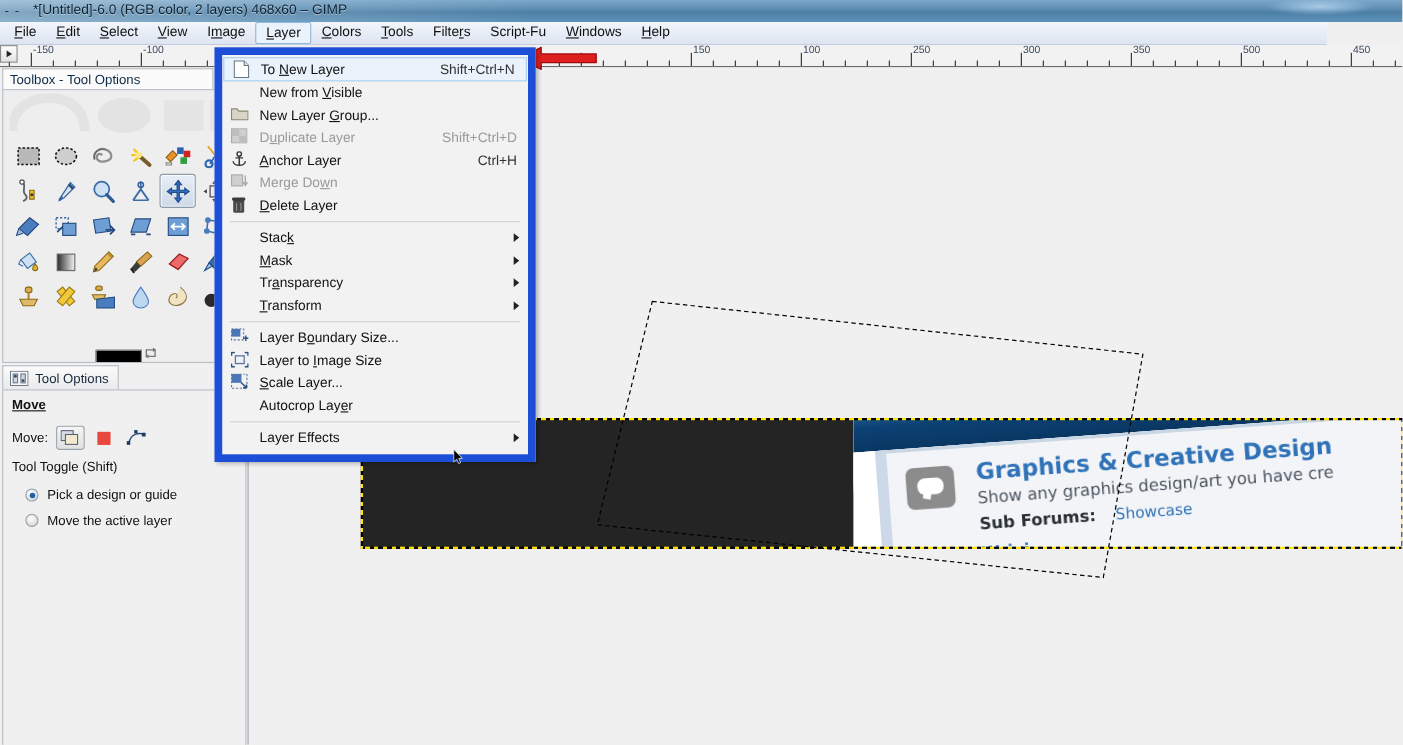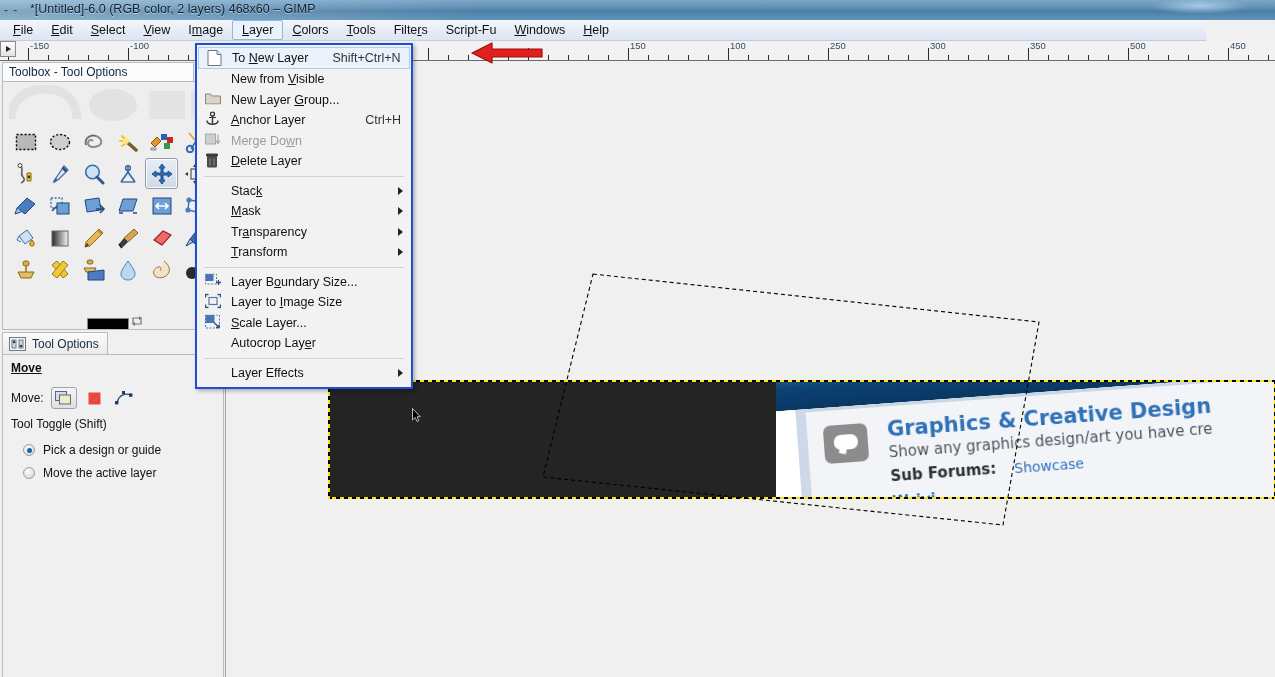--- a/index.html
+++ b/index.html
@@ -33,21 +33,21 @@
     position:absolute; left:30px; top:2px; font-size:12.5px; color:#0c2233;
     text-shadow:0 1px 0 rgba(255,255,255,.45);
     white-space:nowrap;
   }
 
   
   .menubar{
     position:absolute; left:0; top:20px; width:1206px; height:21px;
     background:linear-gradient(to bottom,#f3f6fb 0%,#e6ecf6 55%,#dde5f2 100%);
     border-bottom:1px solid #c3cddc;
-    display:flex; align-items:center; padding-left:4px;
+    display:flex; align-items:flex-start; padding-left:4px;
   }
   .menuitem{
     height:19px; line-height:19px; padding:0 9px; font-size:12.5px; color:#101010;
     cursor:default; white-space:nowrap;
   }
   .menuitem u{ text-decoration:underline; }
   .menuitem.active{
     background:#eaf2fb; border:1px solid #8fb8dd; border-radius:2px;
     height:20px; line-height:18px;
   }
@@ -220,22 +220,22 @@
   .lb-edge{ position:absolute; background-image:repeating-linear-gradient(90deg,#000 0 4px,#ffe400 4px 8px); }
   .lb-edge.v{ background-image:repeating-linear-gradient(180deg,#000 0 4px,#ffe400 4px 8px); }
 
   .sel-svg{ position:absolute; left:0; top:0; width:1042px; height:615px; pointer-events:none; }
 
   
   .arrow-svg{ position:absolute; left:470px; top:42px; width:80px; height:22px; pointer-events:none; z-index:9; }
 
   
   .popup{
-    position:absolute; left:195px; top:43px; width:218px;
-    background:#f2f2f2; border:2px solid #1d4ed8;
+    position:absolute; left:195px; top:43px; width:292px;
+    background:#f2f2f2; border:7px solid #1d4ed8;
     box-shadow:2px 2px 4px rgba(0,0,0,.28);
     z-index:40; padding:2px 0 4px 0;
   }
   .mi{
     position:relative; height:20.5px; display:flex; align-items:center;
     padding-left:34px; padding-right:10px; font-size:12.5px; color:#111; white-space:nowrap;
   }
   .mi.first{ background:#eaf3fc; border:1px solid #a8cdee; height:22px; margin:0 1px; padding-left:33px;}
   .mi.dis{ color:#9a9a9a; }
   .mi .acc{ margin-left:auto; padding-left:24px; font-size:12.5px; color:#333; }
@@ -702,20 +702,31 @@
 
     <div class="mi">
       <span class="mico">
         <svg width="16" height="13" viewBox="0 0 16 13">
             <path d="M0.5 2.5 h5 l1.5 2 h8.5 v8 h-15 z" fill="#d9d5c6" stroke="#8d8673"></path>
           </svg>
       </span>
       <span>New Layer <u>G</u>roup...</span>
     </div>
 
+    <div class="mi dis">
+      <span class="mico">
+        <svg width="15" height="14" viewBox="0 0 15 14">
+            <rect x="0.5" y="0.5" width="14" height="13" fill="#cfcfcf" stroke="#a9a9a9"></rect>
+            <rect x="0.5" y="0.5" width="7" height="6.5" fill="#bdbdbd"></rect>
+            <rect x="7.5" y="7" width="7" height="6.5" fill="#bdbdbd"></rect>
+          </svg>
+      </span>
+      <span>D<u>u</u>plicate Layer</span>
+      <span class="acc">Shift+Ctrl+D</span>
+    </div>
 
     <div class="mi">
       <span class="mico">
         <svg width="15" height="16" viewBox="0 0 15 16">
             <circle cx="7.5" cy="2.5" r="2" fill="none" stroke="#3a3a3a" stroke-width="1.3"></circle>
             <path d="M7.5 4.5 v9" stroke="#3a3a3a" stroke-width="1.4"></path>
             <path d="M2 9 C2 14 13 14 13 9" fill="none" stroke="#3a3a3a" stroke-width="1.4"></path>
             <path d="M4 6 h7" stroke="#3a3a3a" stroke-width="1.2"></path>
           </svg>
       </span>

